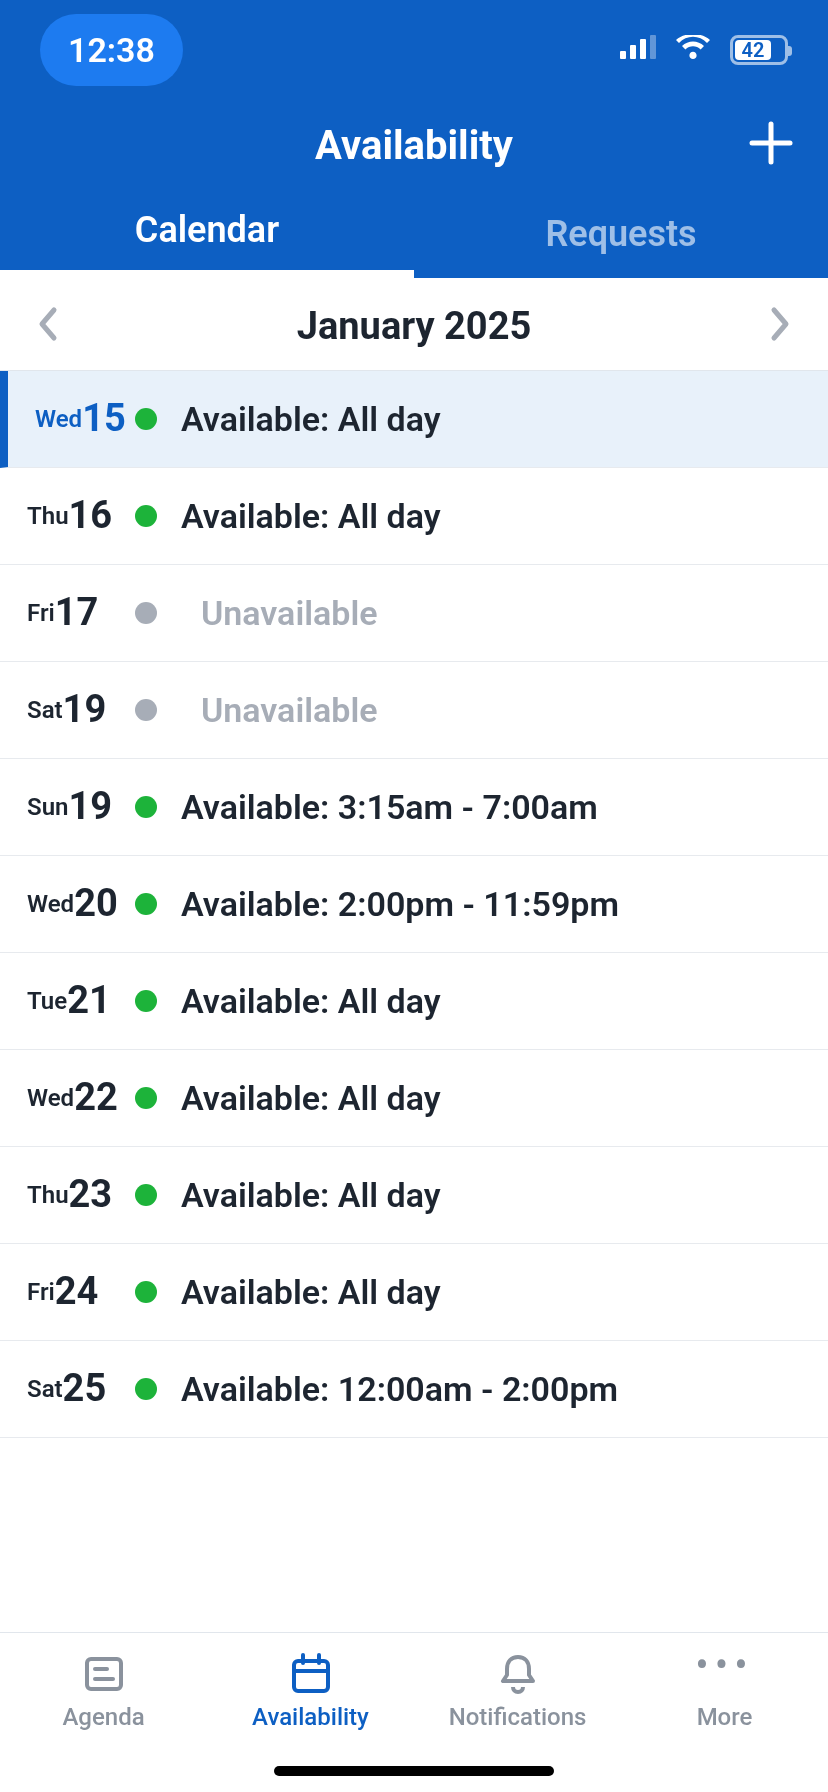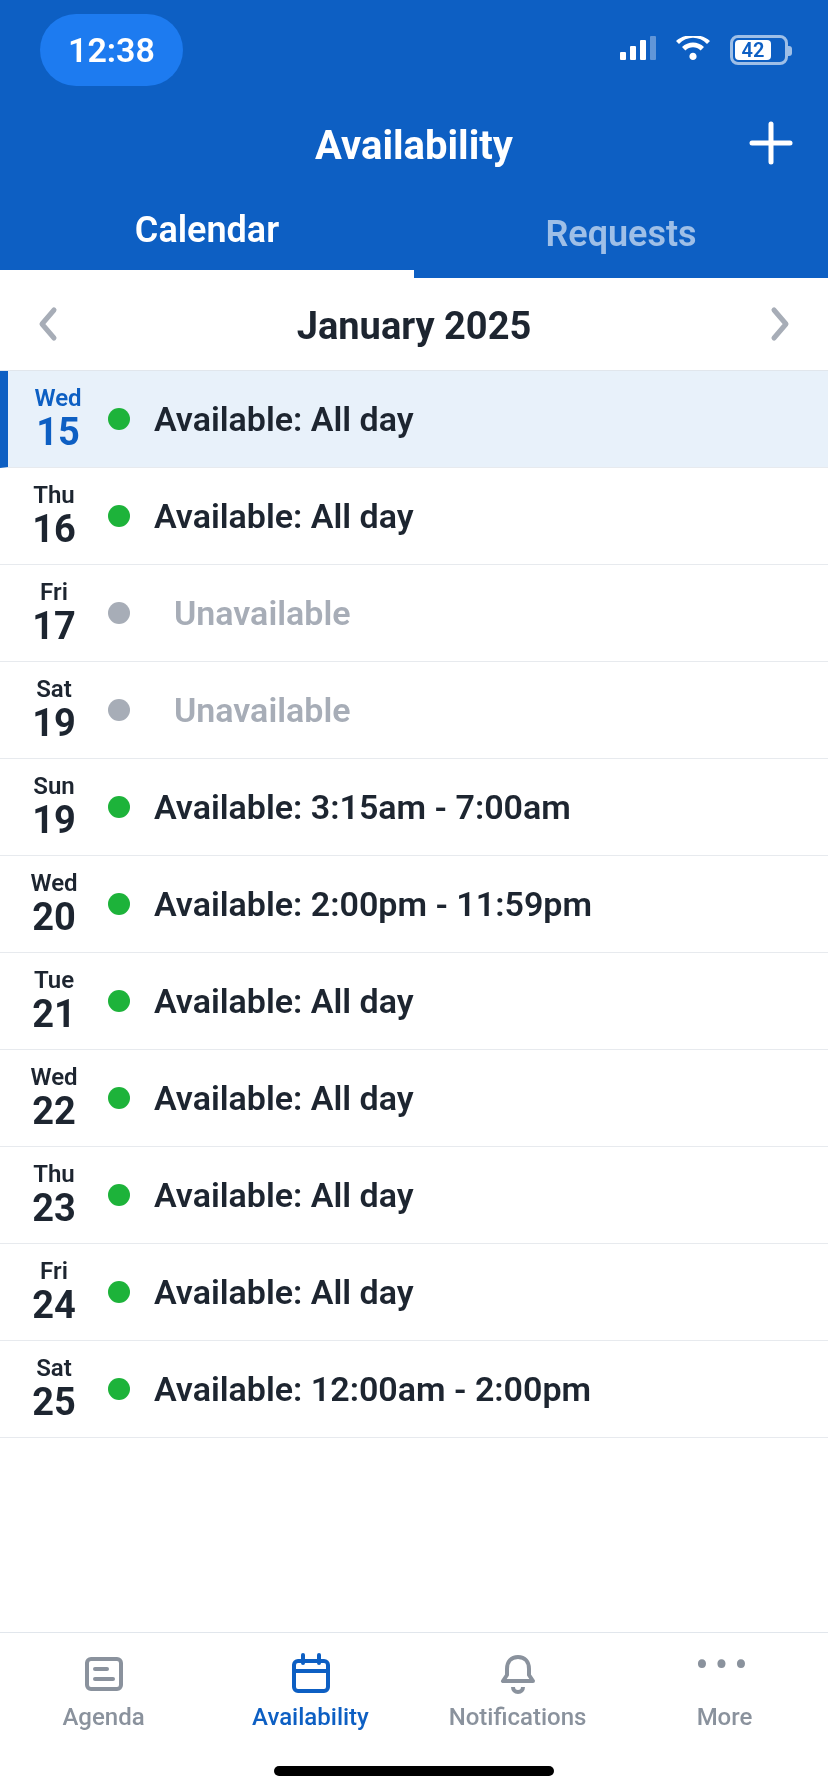--- a/index.html
+++ b/index.html
@@ -25,21 +25,21 @@
   .time-pill {
     background: #1d7bf0;
     color: #fff;
     border-radius: 40px;
     padding: 16px 28px;
     font-size: 34px;
     font-weight: 600;
   }
   .status-icons {
     display: flex;
-    align-items: center;
+    align-items: flex-start;
     gap: 20px;
   }
   .signal-icon svg, .wifi-icon svg { fill: #fff; }
   .battery-wrap {
     display: flex;
     align-items: center;
     border: 3px solid rgba(255,255,255,0.6);
     border-radius: 8px;
     width: 58px;
     height: 30px;
@@ -139,23 +139,24 @@
     height: 97px;
     padding: 0 20px 0 0;
   }
   .day-row.today {
     background: #e8f1fa;
     border-left: 8px solid #0d5fc3;
   }
   .date-col {
     width: 108px;
     display: flex;
-    flex-direction: column;
+    flex-direction: row;
     align-items: center;
     flex-shrink: 0;
+    margin-left: 27px;
   }
   .day-row.today .date-col { width: 100px; }
   .weekday {
     font-size: 24px;
     font-weight: 600;
     color: #1d2530;
   }
   .daynum {
     font-size: 38px;
     font-weight: 700;

